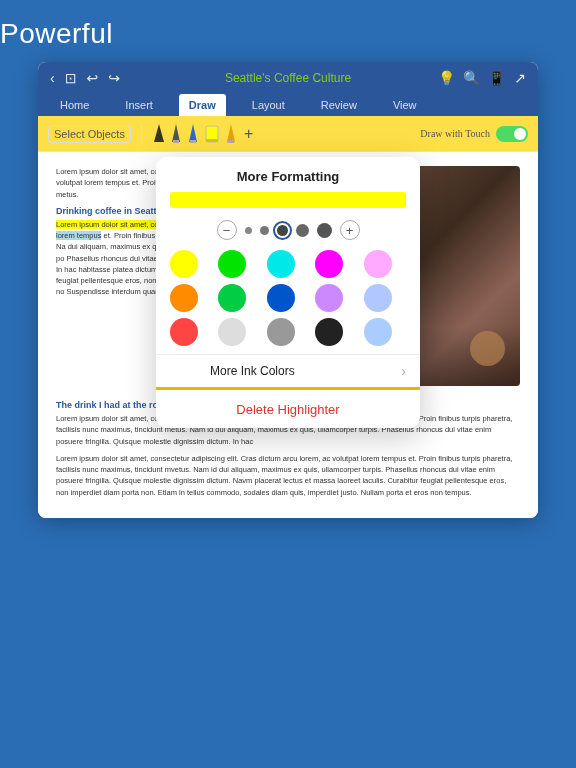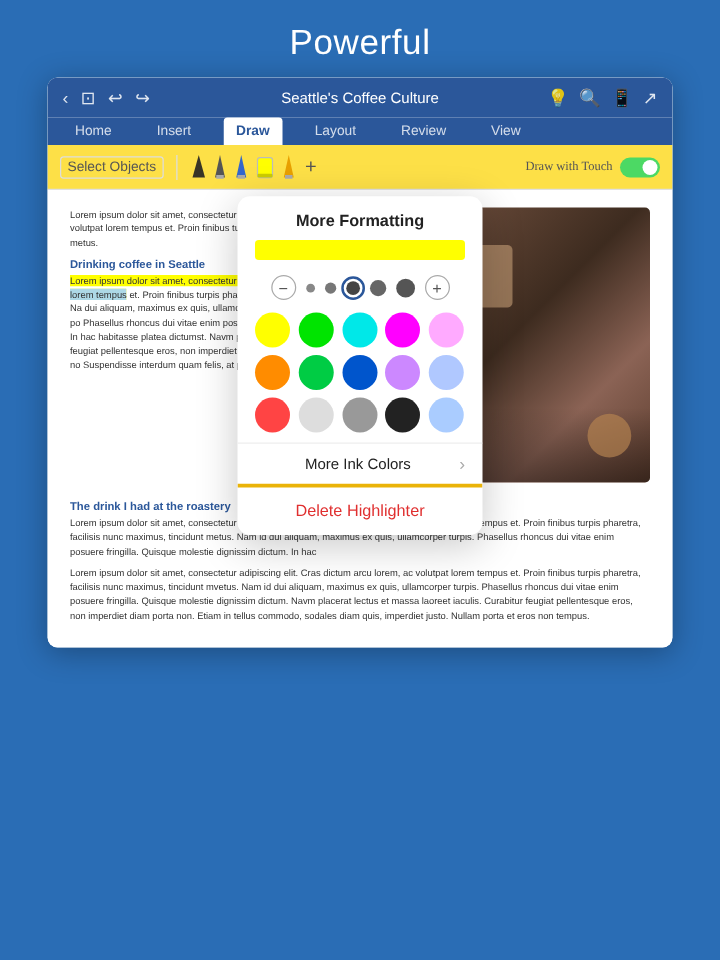--- a/index.html
+++ b/index.html
@@ -7,21 +7,21 @@
       width: 576px;
       height: 768px;
       background: #2a6db5;
       font-family: -apple-system, 'Helvetica Neue', Arial, sans-serif;
       overflow: hidden;
       position: relative;
     }
 
     
     .page-title-area {
-      text-align: center;
+      text-align: left;
       padding: 18px 0 12px;
       color: white;
       font-size: 28px;
       font-weight: 300;
       letter-spacing: 0.5px;
     }
 
     
     .word-card {
       margin: 0 auto;
@@ -40,21 +40,21 @@
       display: flex;
       align-items: center;
       justify-content: space-between;
     }
     .title-bar-left {
       display: flex;
       align-items: center;
       gap: 10px;
     }
     .title-bar-title {
-      color: #ffffff;
+      color: #84cc16;
       font-size: 12px;
       position: absolute;
       left: 50%;
       transform: translateX(-50%);
     }
     .title-bar-icons {
       display: flex;
       align-items: center;
       gap: 8px;
     }
@@ -184,21 +184,21 @@
     .doc-lower .doc-heading {
       margin-top: 6px;
     }
 
     
     .popup-overlay {
       position: absolute;
       top: 95px;
       left: 50%;
       transform: translateX(-50%);
-      width: 196px;
+      width: 264px;
       background: white;
       border-radius: 10px;
       box-shadow: 0 8px 32px rgba(0,0,0,0.22);
       z-index: 100;
       overflow: hidden;
     }
     .popup-title {
       font-size: 13px;
       font-weight: 600;
       color: #222;

